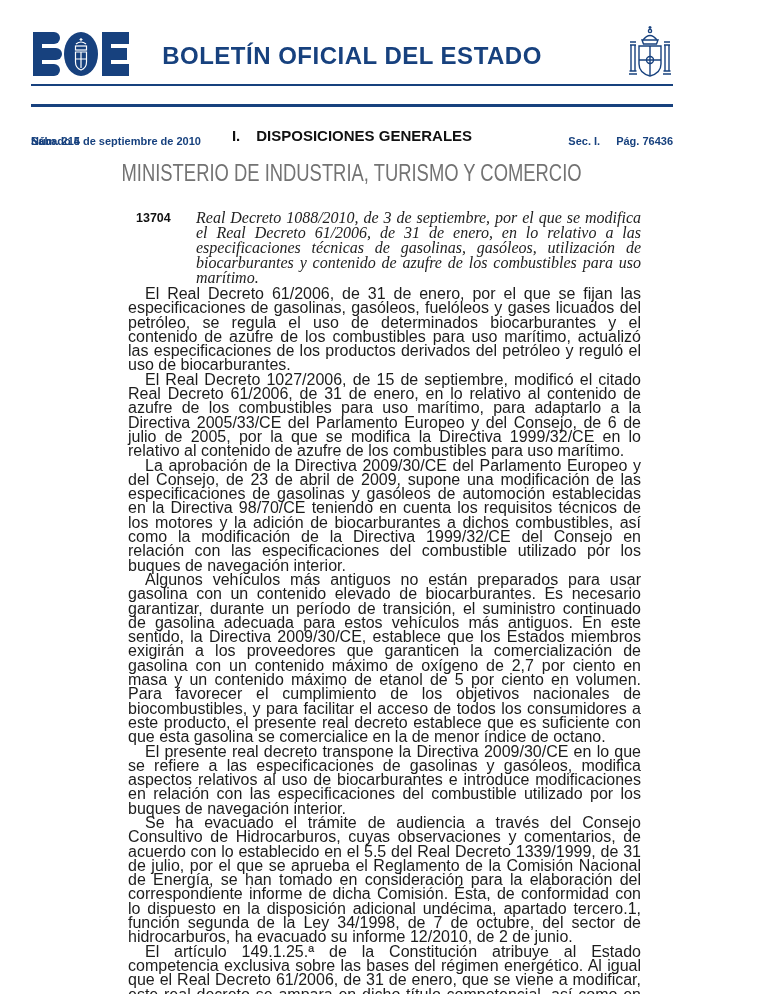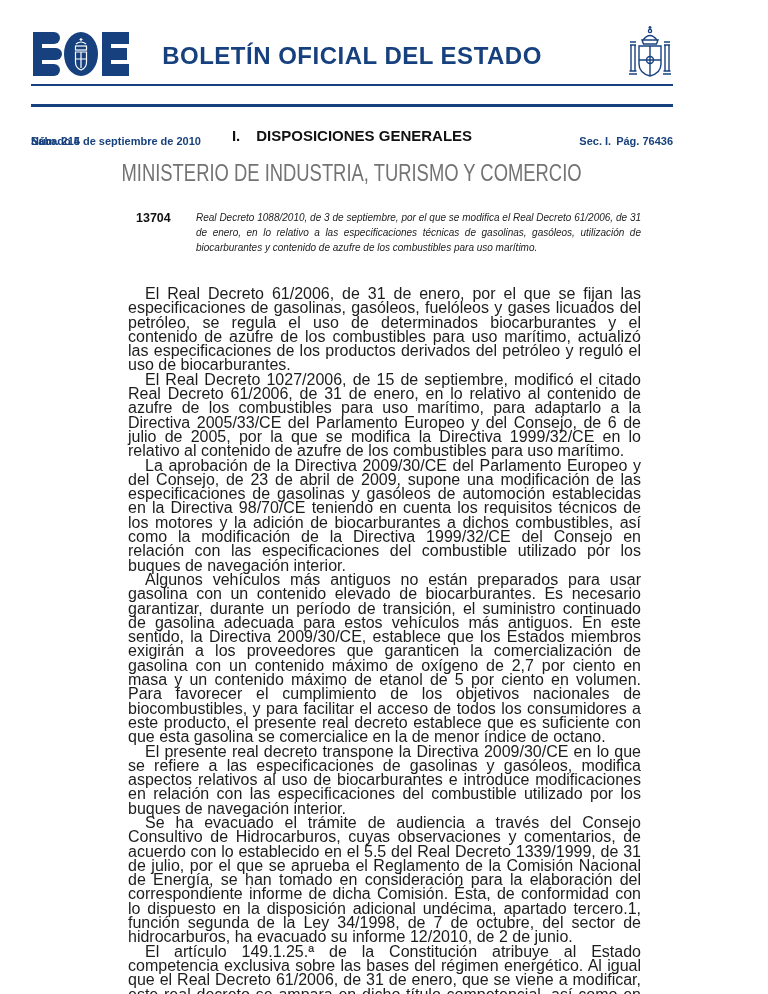--- a/index.html
+++ b/index.html
@@ -22,42 +22,42 @@
   }
   .escudo { position:absolute; right:30px; top:24px; width:48px; height:60px; }
   .rule-thin  { position:absolute; left:31px; right:31px; top:84px; height:2px; background:var(--brand); }
   .rule-thick { position:absolute; left:31px; right:31px; top:104px; height:3px; background:var(--brand); }
   .meta-row {
     position:absolute; left:31px; right:31px; top:87px; height:15px;
     display:flex; justify-content:space-between; align-items:center;
     font-size:11px; font-weight:bold; color:var(--brand);margin-top:46px;
   }
   .meta-center { position:absolute; left:0; right:0; text-align:left; }
-  .meta-right  { display:flex; gap:5px; }
+  .meta-right  { display:flex; gap:16px; }
   
   .section-heading {
     position:absolute; left:0; right:0; top:127px;
     text-align:center; font-size:15px; font-weight:bold; color:#111;
   }
   .section-heading .sec-num { margin-right:16px; }
   .ministry {
     position:absolute; left:0; right:0; top:160px;
     text-align:center; font-size:23px; font-weight:normal; color:#737373;
     white-space:nowrap;
   }
   .ministry span { display:inline-block; transform:scaleX(0.80); }
   
   .item {
     position:absolute; left:128px; top:210px; width:513px;
     display:grid; grid-template-columns:68px 1fr;
   }
   .item-number { font-size:12.5px; font-weight:bold; color:#111; padding-top:1px;margin-left:8px; }
   .item-title  {
-    font-size:10px; font-style:italic; line-height:15px;
-    text-align:justify; color:#222;
+    font-size:16px; font-style:italic; line-height:15px;
+    text-align:justify; color:#222;font-family:Liberation Serif, serif;
   }
   
   .body-text {
     position:absolute; left:128px; top:287px; width:513px;
     font-size:16px; line-height:14.3px; text-align:justify; color:#1c1c1c;
   }
   .body-text p { text-indent:17px; }
   
   .cve {
     position:absolute; left:672px; top:862px; width:132px; height:12px;

